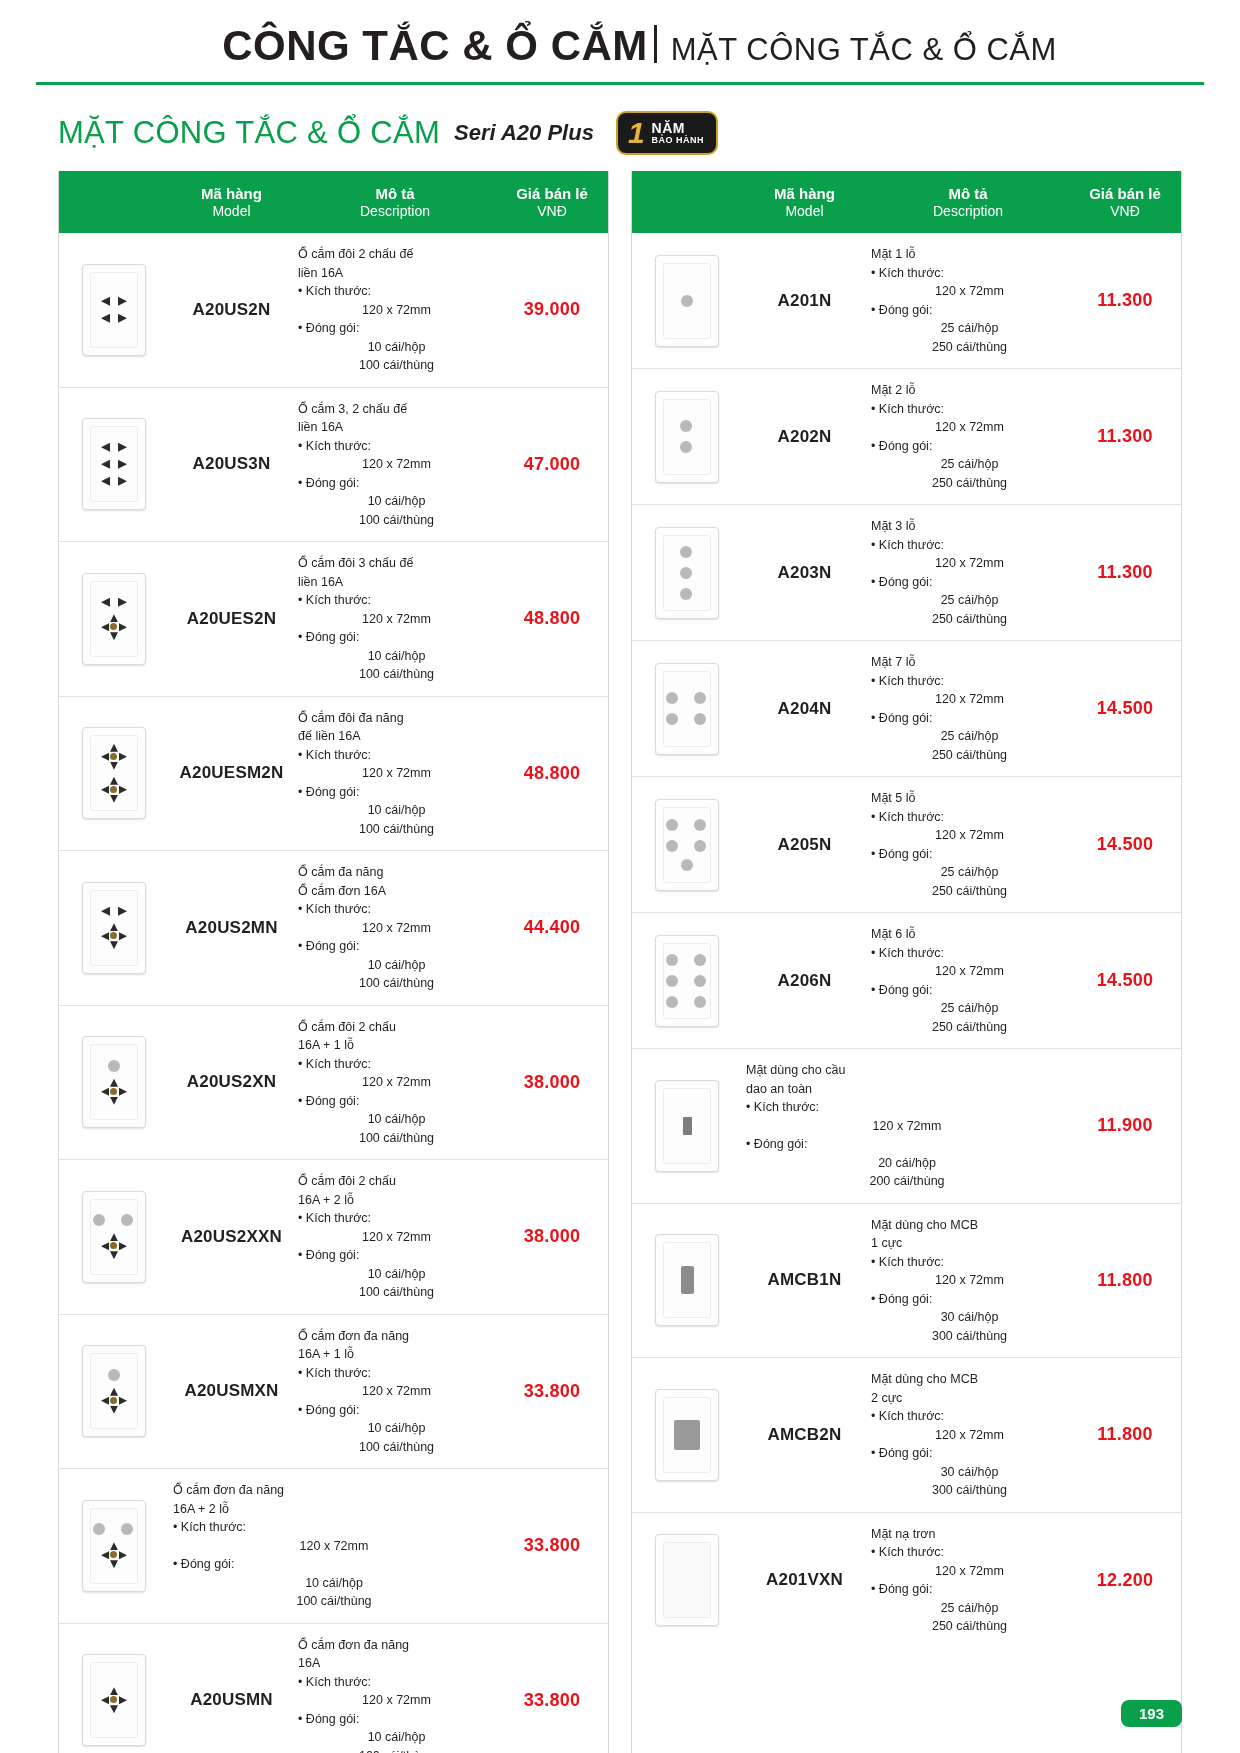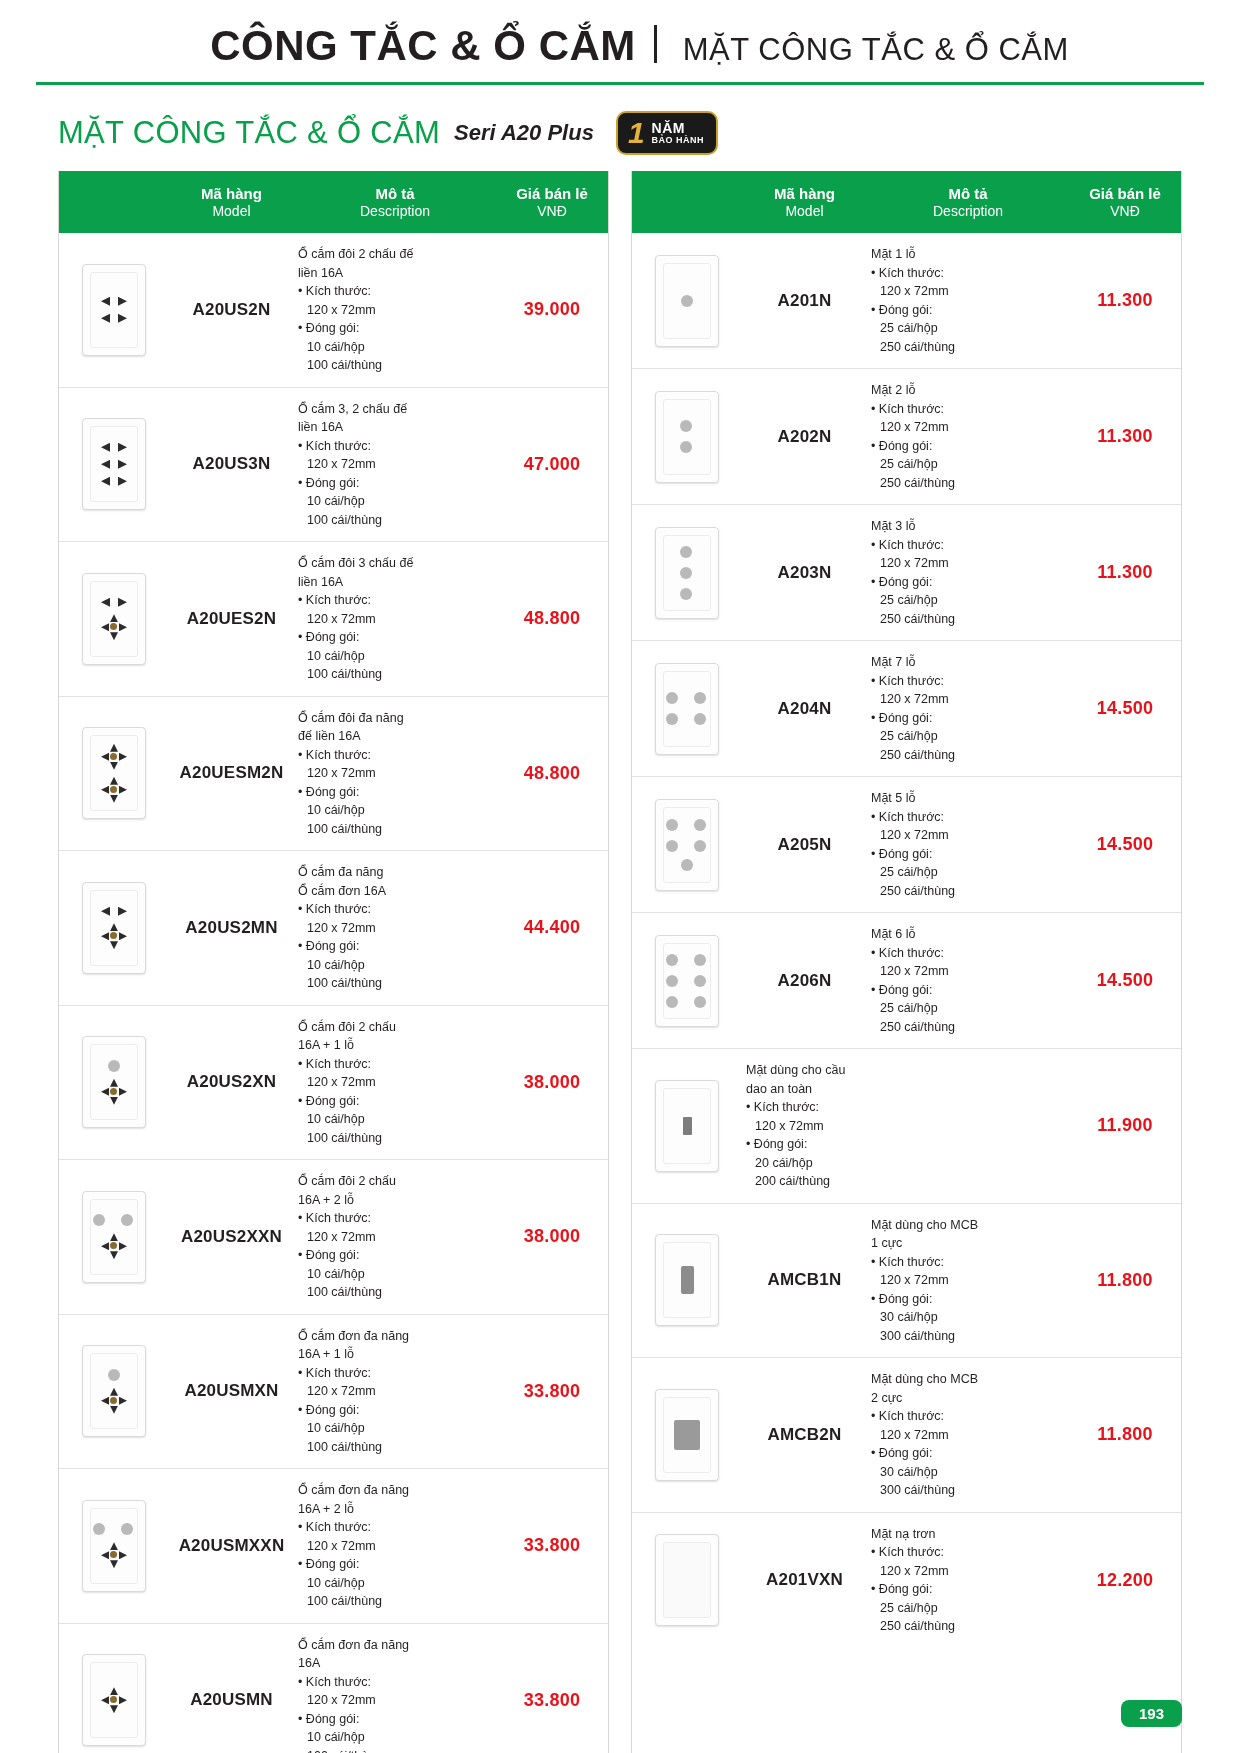--- a/index.html
+++ b/index.html
@@ -18,21 +18,21 @@
 
   
   .header {
     padding-top: 22px;
     text-align: center;
   }
   .header-line {
     display: flex;
     align-items: baseline;
     justify-content: center;
-    gap: 12px;
+    gap: 0;
     padding-left: 39px;
   }
   .header-title {
     font-size: 42px;
     font-weight: bold;
     letter-spacing: 0.5px;
     color: #231f20;
   }
   .header-divider {
     display: inline-block;
@@ -150,21 +150,21 @@
   }
   .cell.desc {
     display: block;
     padding: 12px 10px 12px 4px;
     font-size: 12.5px;
     line-height: 1.48;
     color: #231f20;
     align-self: center;
   }
   .cell.desc .ln { white-space: pre; }
-  .cell.desc .ind { padding-left: 9px; }
+  .cell.desc .ind { padding-left: 9px; text-align: center; }
   .cell.price {
     font-size: 18px;
     font-weight: bold;
     color: #e8131a;
     letter-spacing: .2px;
   }
 
   
   .thumb {
     width: 64px; height: 92px;
@@ -509,21 +509,20 @@
                   <span class="uni">
                     <i class="l"></i>
                     <i class="r"></i>
                     <i class="t"></i>
                     <i class="b"></i>
                     <i class="c"></i>
                   </span>
                 </span>
               </span>
             </div>
-            <div class="cell model col-model">A20USMXXN</div>
             <div class="cell desc col-desc">
               <div class="ln">Ổ cắm đơn đa năng</div>
               <div class="ln">16A + 2 lỗ</div>
               <div class="ln">• Kích thước:</div>
               <div class="ln ind">120 x 72mm</div>
               <div class="ln">• Đóng gói:</div>
               <div class="ln ind">10 cái/hộp</div>
               <div class="ln ind">100 cái/thùng</div>
             </div>
             <div class="cell price col-price">33.800</div>

